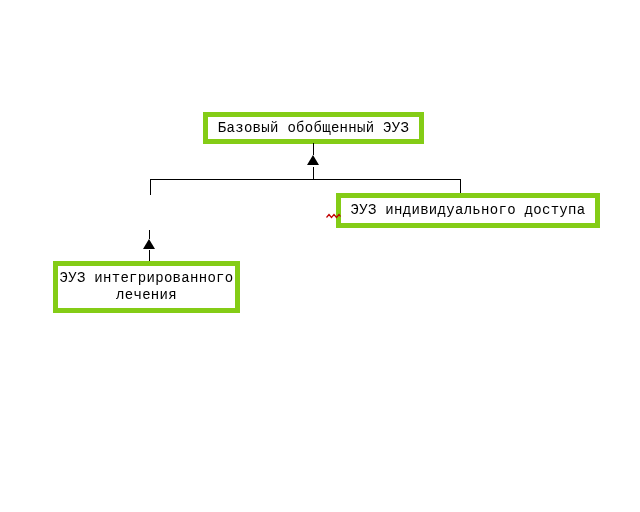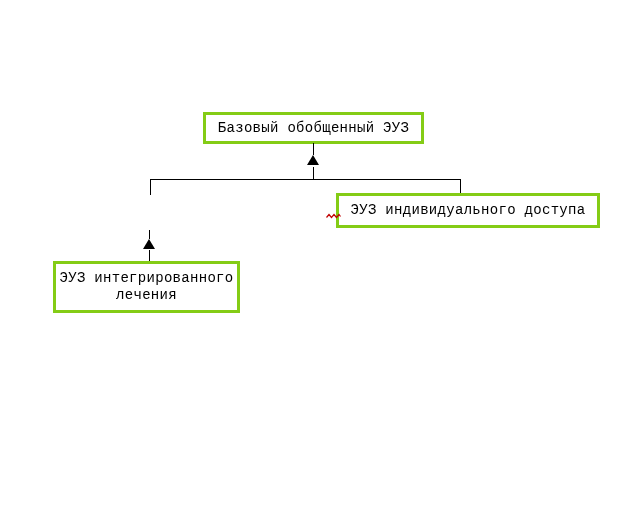--- a/index.html
+++ b/index.html
@@ -11,21 +11,21 @@
     position: relative;
     width: 640px;
     height: 512px;
     background: #ffffff;
     overflow: hidden;
     font-family: "Liberation Mono", "DejaVu Sans Mono", monospace;
   }
   .node {
     position: absolute;
     box-sizing: border-box;
-    border: 3px solid #84cc16;
+    border: 5px solid #84cc16;
     background: #ffffff;
     display: flex;
     align-items: center;
     justify-content: center;
     text-align: center;
     font-size: 14px;
     line-height: 17px;
     color: #000000;
     letter-spacing: 0.3px;
     white-space: nowrap;

